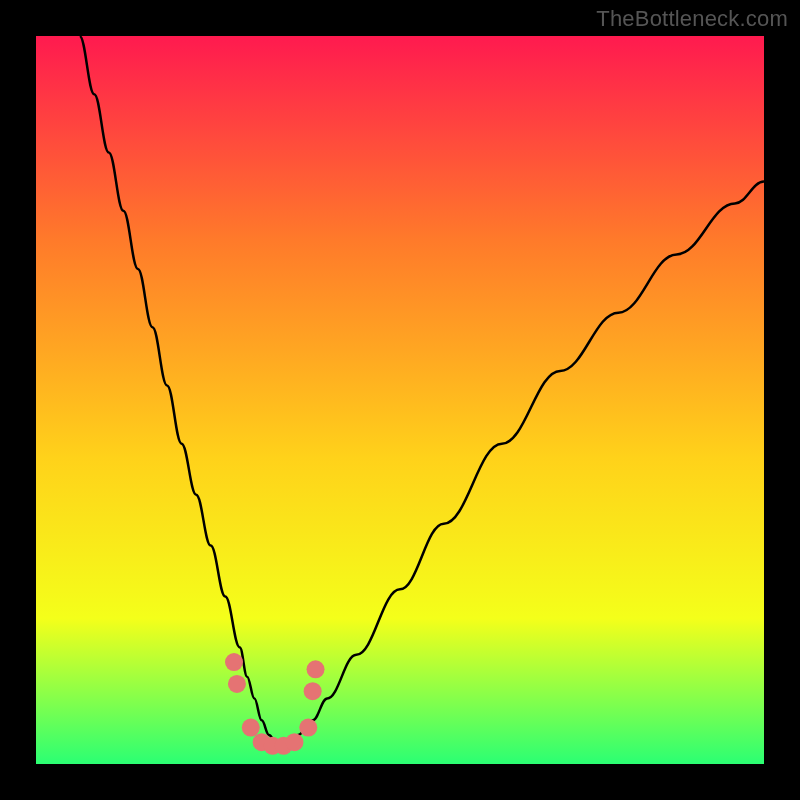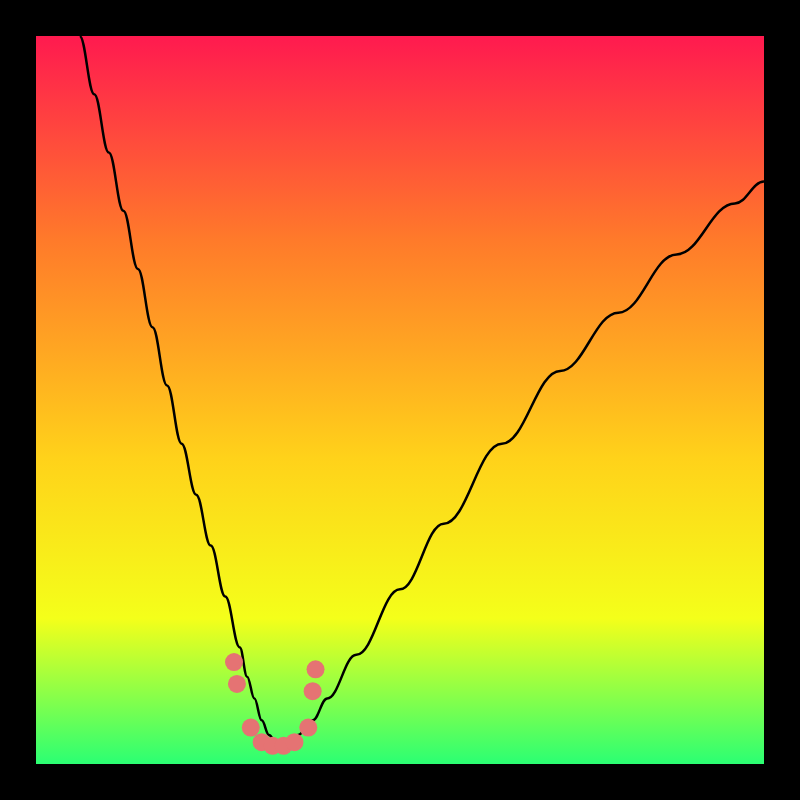--- a/index.html
+++ b/index.html
@@ -31,20 +31,21 @@
   svg {
     position: absolute;
     top: 0;
     left: 0;
   }
 </style>
 </head>
 <body>
 <div class="outer">
 
+<div class="watermark">TheBottleneck.com</div>
 
 <svg id="chart-svg" width="800" height="800" viewBox="0 0 800 800">
   <defs>
     <linearGradient id="bg-grad" x1="0" y1="0" x2="0" y2="1">
           <stop offset="0%" stop-color="#ff1a4f"></stop>
           <stop offset="28.000000000000004%" stop-color="#ff7a2a"></stop>
           <stop offset="57.99999999999999%" stop-color="#ffd21a"></stop>
           <stop offset="80%" stop-color="#f4ff1a"></stop>
           <stop offset="100%" stop-color="#2bff73"></stop>
         </linearGradient>

